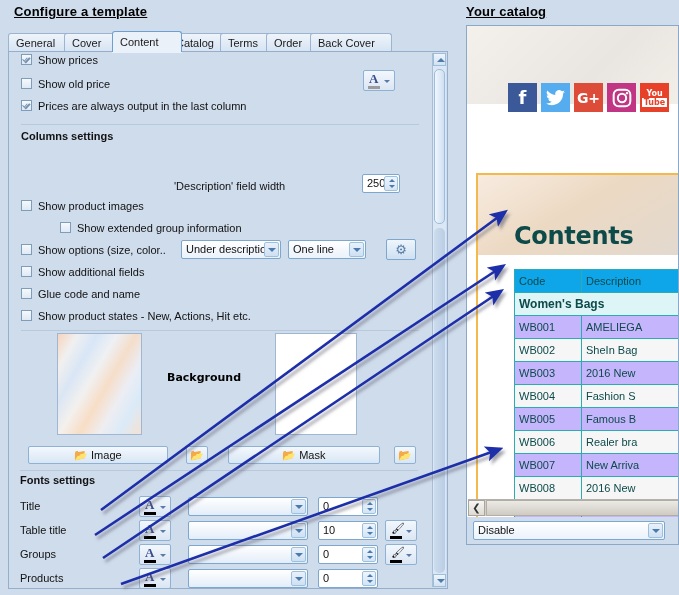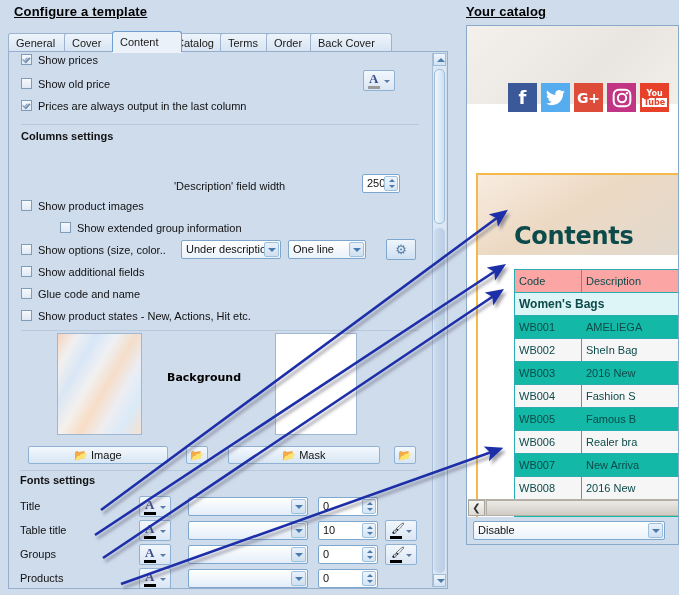--- a/index.html
+++ b/index.html
@@ -233,23 +233,23 @@
     color:#0d4a4a;font-family:"DejaVu Sans",sans-serif;letter-spacing:-.3px;
   }
   #cat-table{
     position:absolute;left:47px;top:243px;width:175px;
     border-collapse:collapse;font-size:11px;color:#0d4a4a;
     font-family:"Liberation Sans",sans-serif;
   }
   #cat-table td{
     border:1px solid #2aacb0;padding:2px 4px;height:18px;vertical-align:middle;white-space:nowrap;
   }
-  #cat-table tr.head td{background:#fca5a5;font-size:11px;}
+  #cat-table tr.head td{background:#0ea5e9;font-size:11px;}
   #cat-table tr.group td{background:#ddf5f7;font-weight:bold;font-size:12px;}
-  #cat-table tr.odd td{background:#14b8a6;}
+  #cat-table tr.odd td{background:#c4b5fd;}
   #cat-table tr.even td{background:#f6f6f6;}
   #cat-table td.code{width:58px;}
 
   
   #preview-hscroll{
     position:absolute;left:1px;bottom:28px;width:211px;height:17px;
     background:#d4d0c8;border-top:1px solid #b5b0a8;box-sizing:border-box;
   }
   #hs-left{
     position:absolute;left:0;top:0;width:17px;height:16px;

